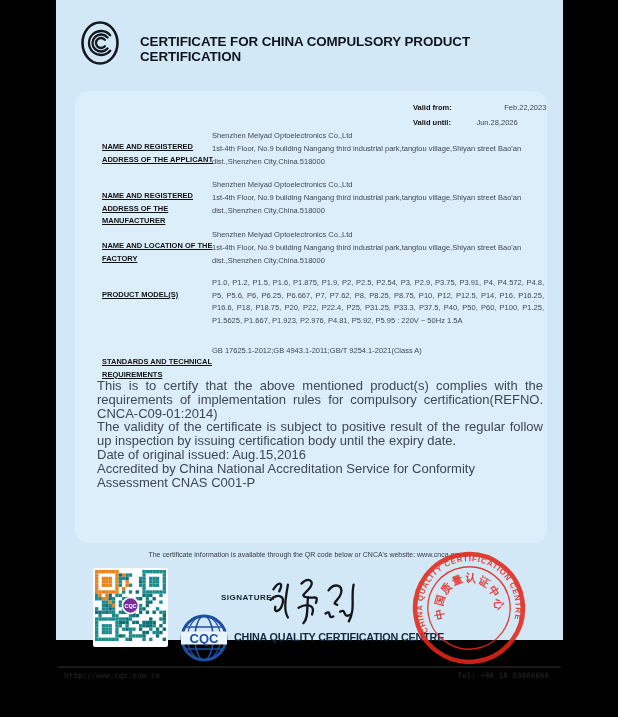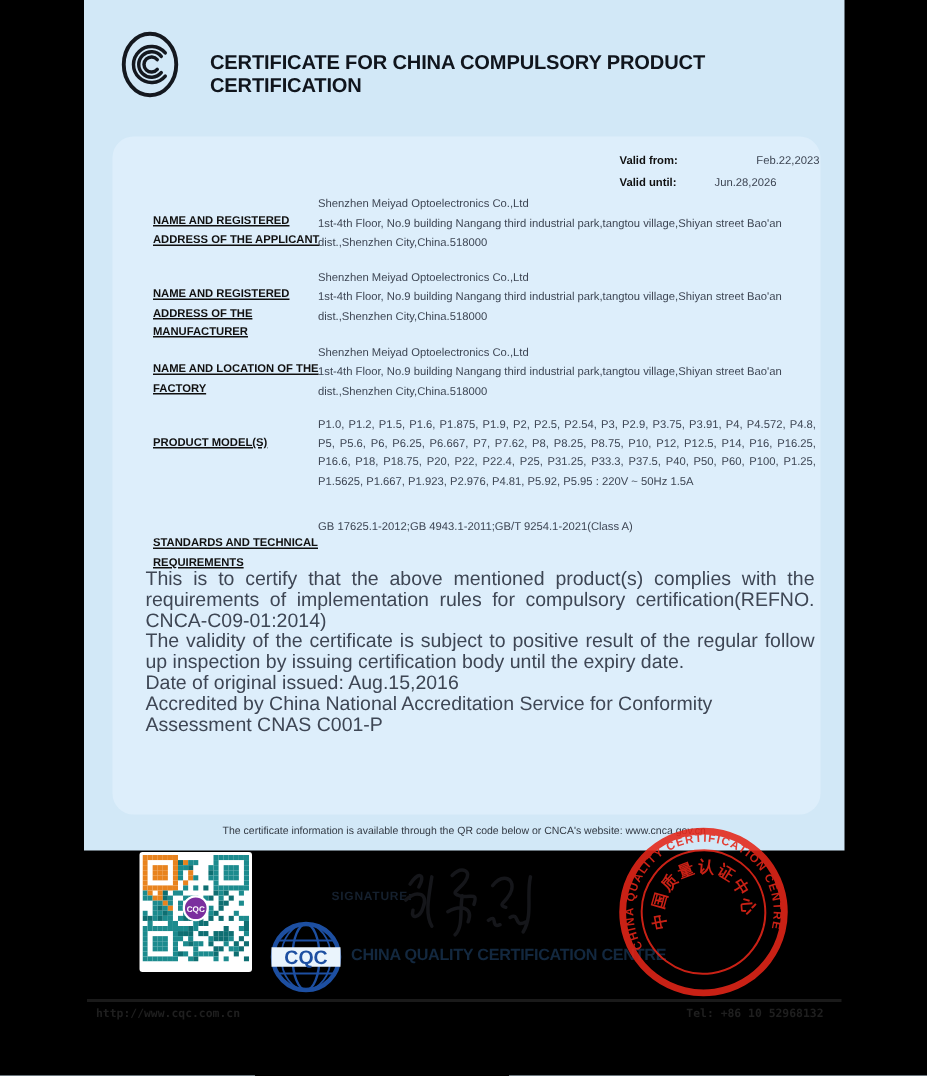--- a/index.html
+++ b/index.html
@@ -1,18 +1,18 @@
 <!DOCTYPE html>
 <html><head>
 <meta charset="utf-8">
 <style>
   html,body{margin:0;padding:0;}
   body{width:618px;height:717px;background:#000;position:relative;overflow:hidden;
        font-family:"Liberation Sans",sans-serif;}
-  .paper{position:absolute;left:56px;top:0;width:507px;height:567px;background:#d2e8f7;}
+  .paper{position:absolute;left:56px;top:0;width:507px;height:640px;background:#d2e8f7;}
   .abs{position:absolute;}
 
   
   .title{font-size:13.4px;font-weight:bold;color:#10151d;letter-spacing:-0.1px;}
 
   
   .panel{left:19px;top:91px;width:472px;height:452px;background:#ddeefb;border-radius:14px;}
 
   .lbl{font-size:7.5px;font-weight:bold;color:#101010;line-height:12.5px;}
   .val{font-size:7.5px;color:#3e4654;line-height:13px;}
@@ -396,16 +396,16 @@
       <textPath href="#stampArcEn" startOffset="50%" text-anchor="middle">CHINA QUALITY CERTIFICATION CENTRE</textPath>
     </text>
     <text font-size="10.5" font-weight="bold" fill="#e52619" letter-spacing="1.5" font-family="DejaVu Sans, sans-serif">
       <textPath href="#stampArcCn" startOffset="50%" text-anchor="middle">中国质量认证中心</textPath>
     </text>
   </svg>
 
   <div class="abs footer-line"></div>
   <div class="abs footer-row">
     <span>http://www.cqc.com.cn</span>
-    <span>Tel: +86 10 52968132</span>
+    <span>Tel: +86 10 83886666</span>
   </div>
 
 </div>
 
 </body></html>

